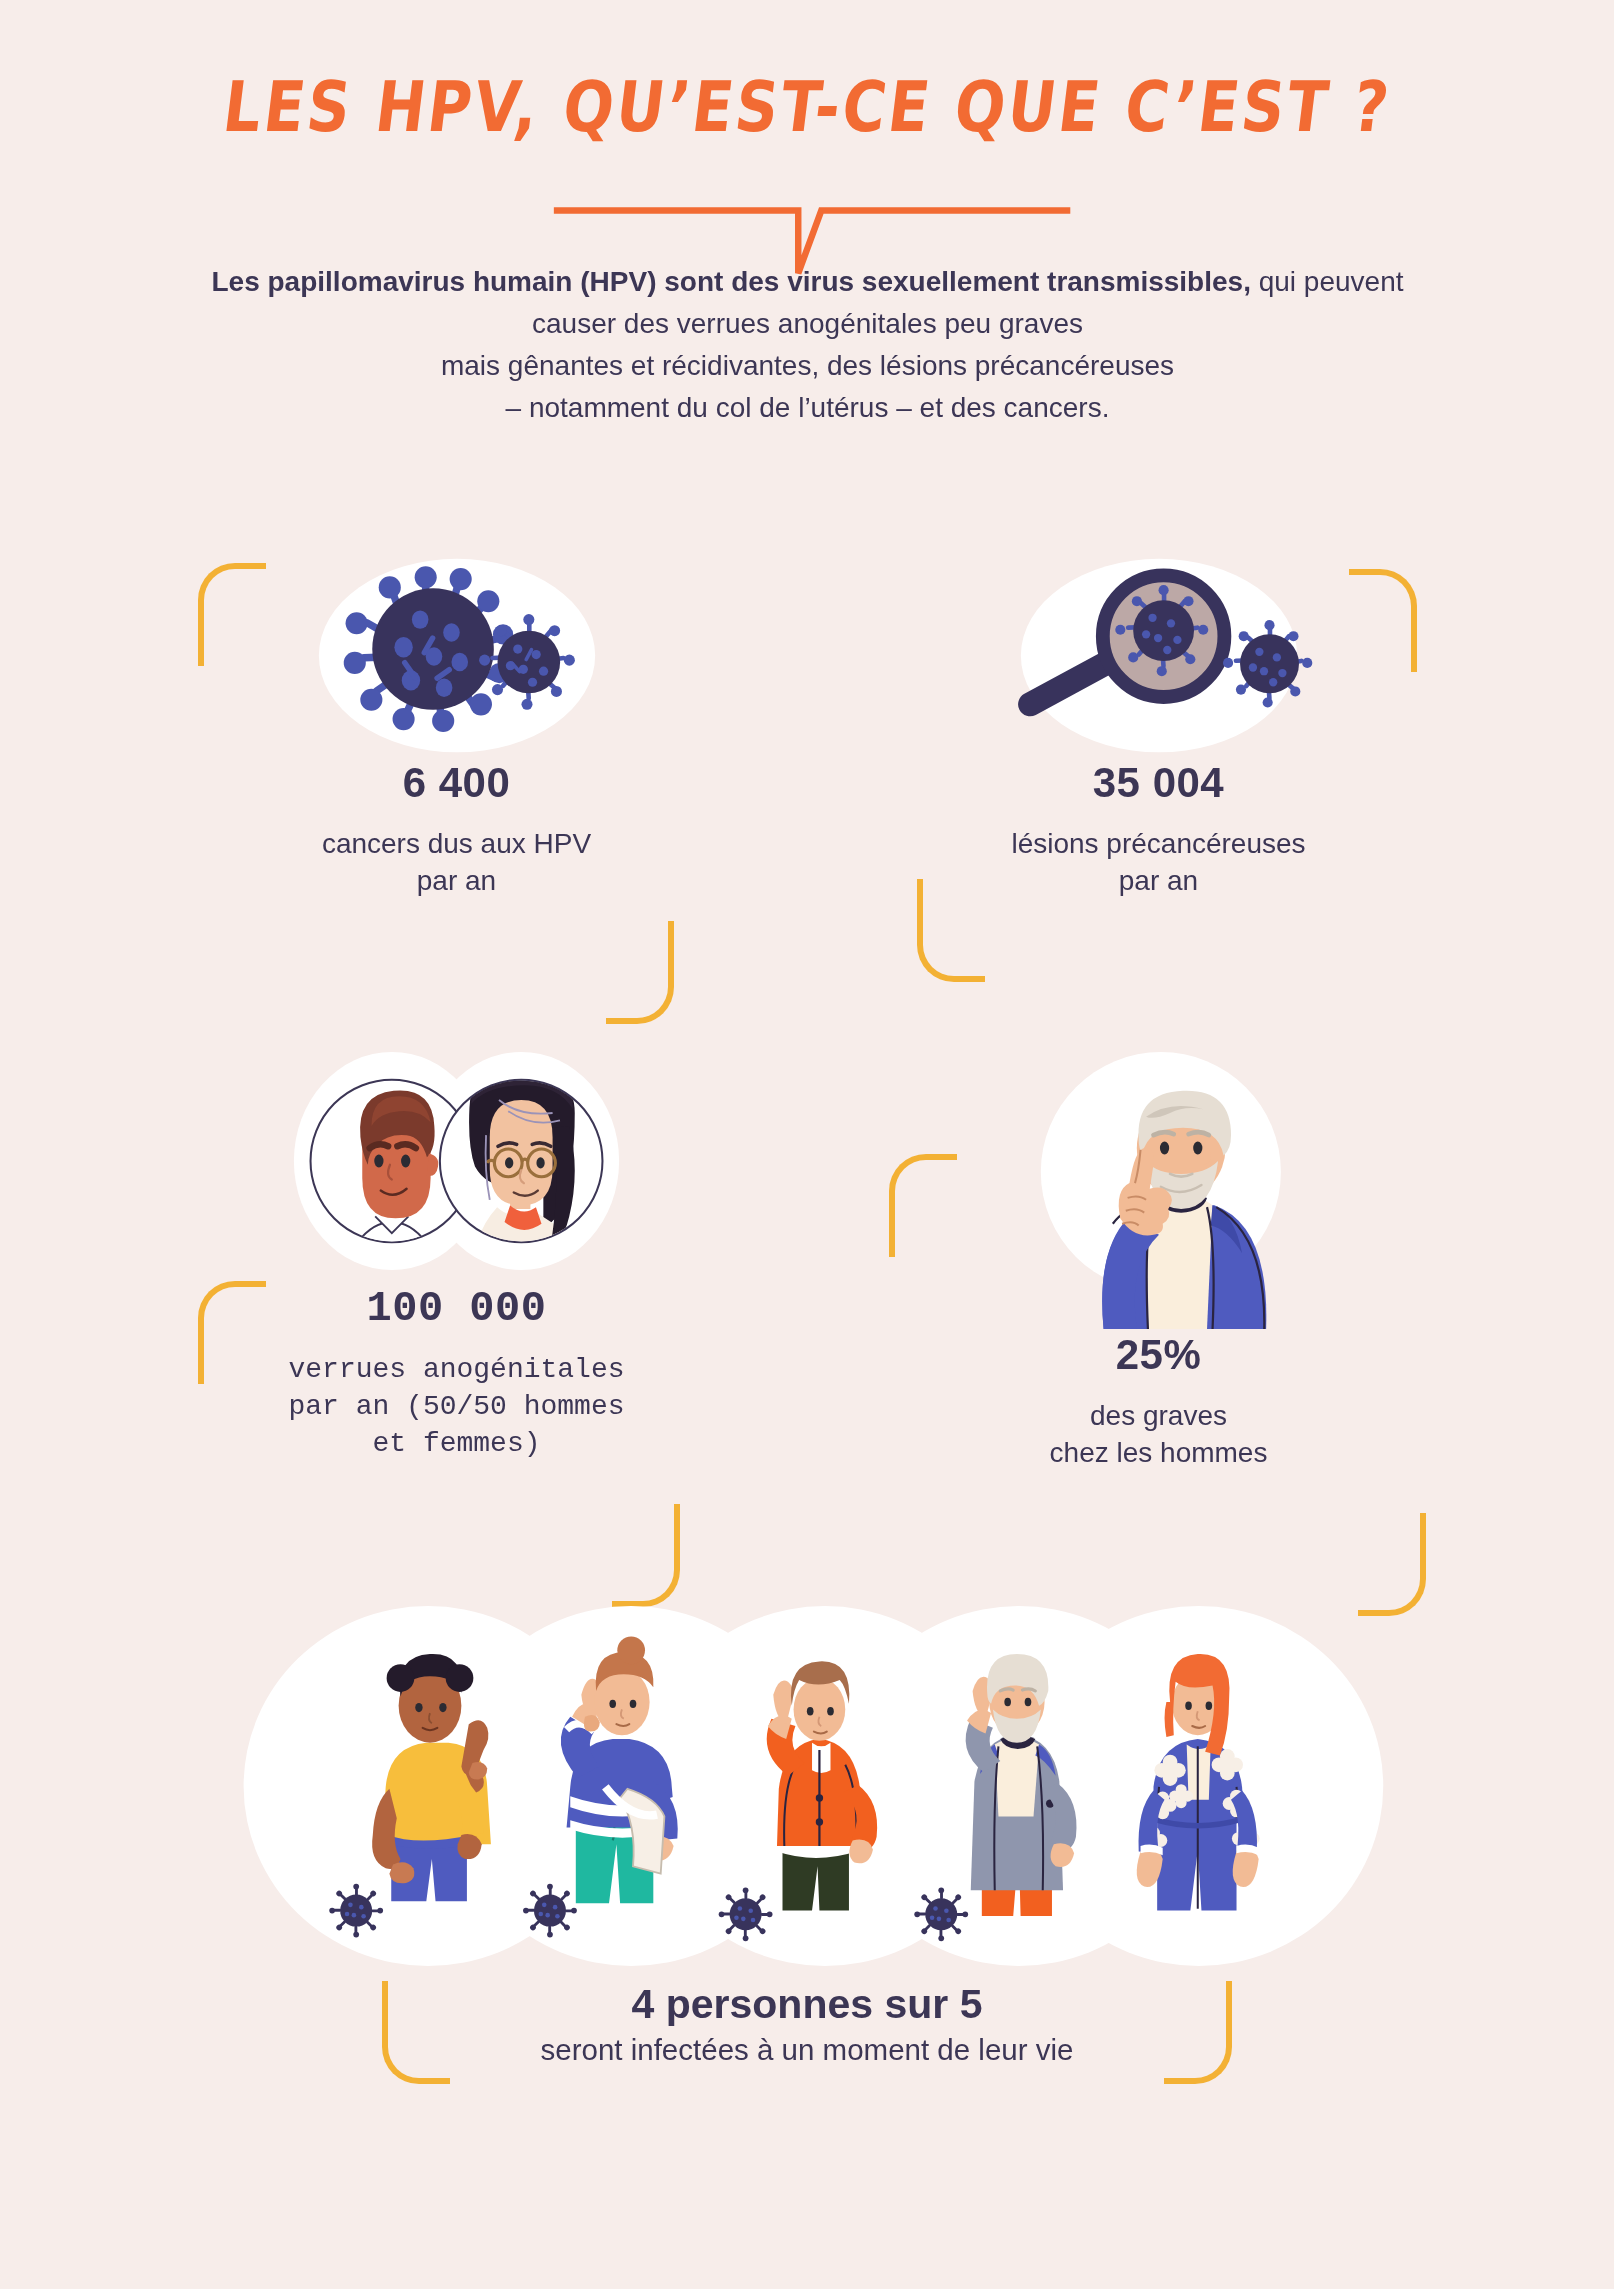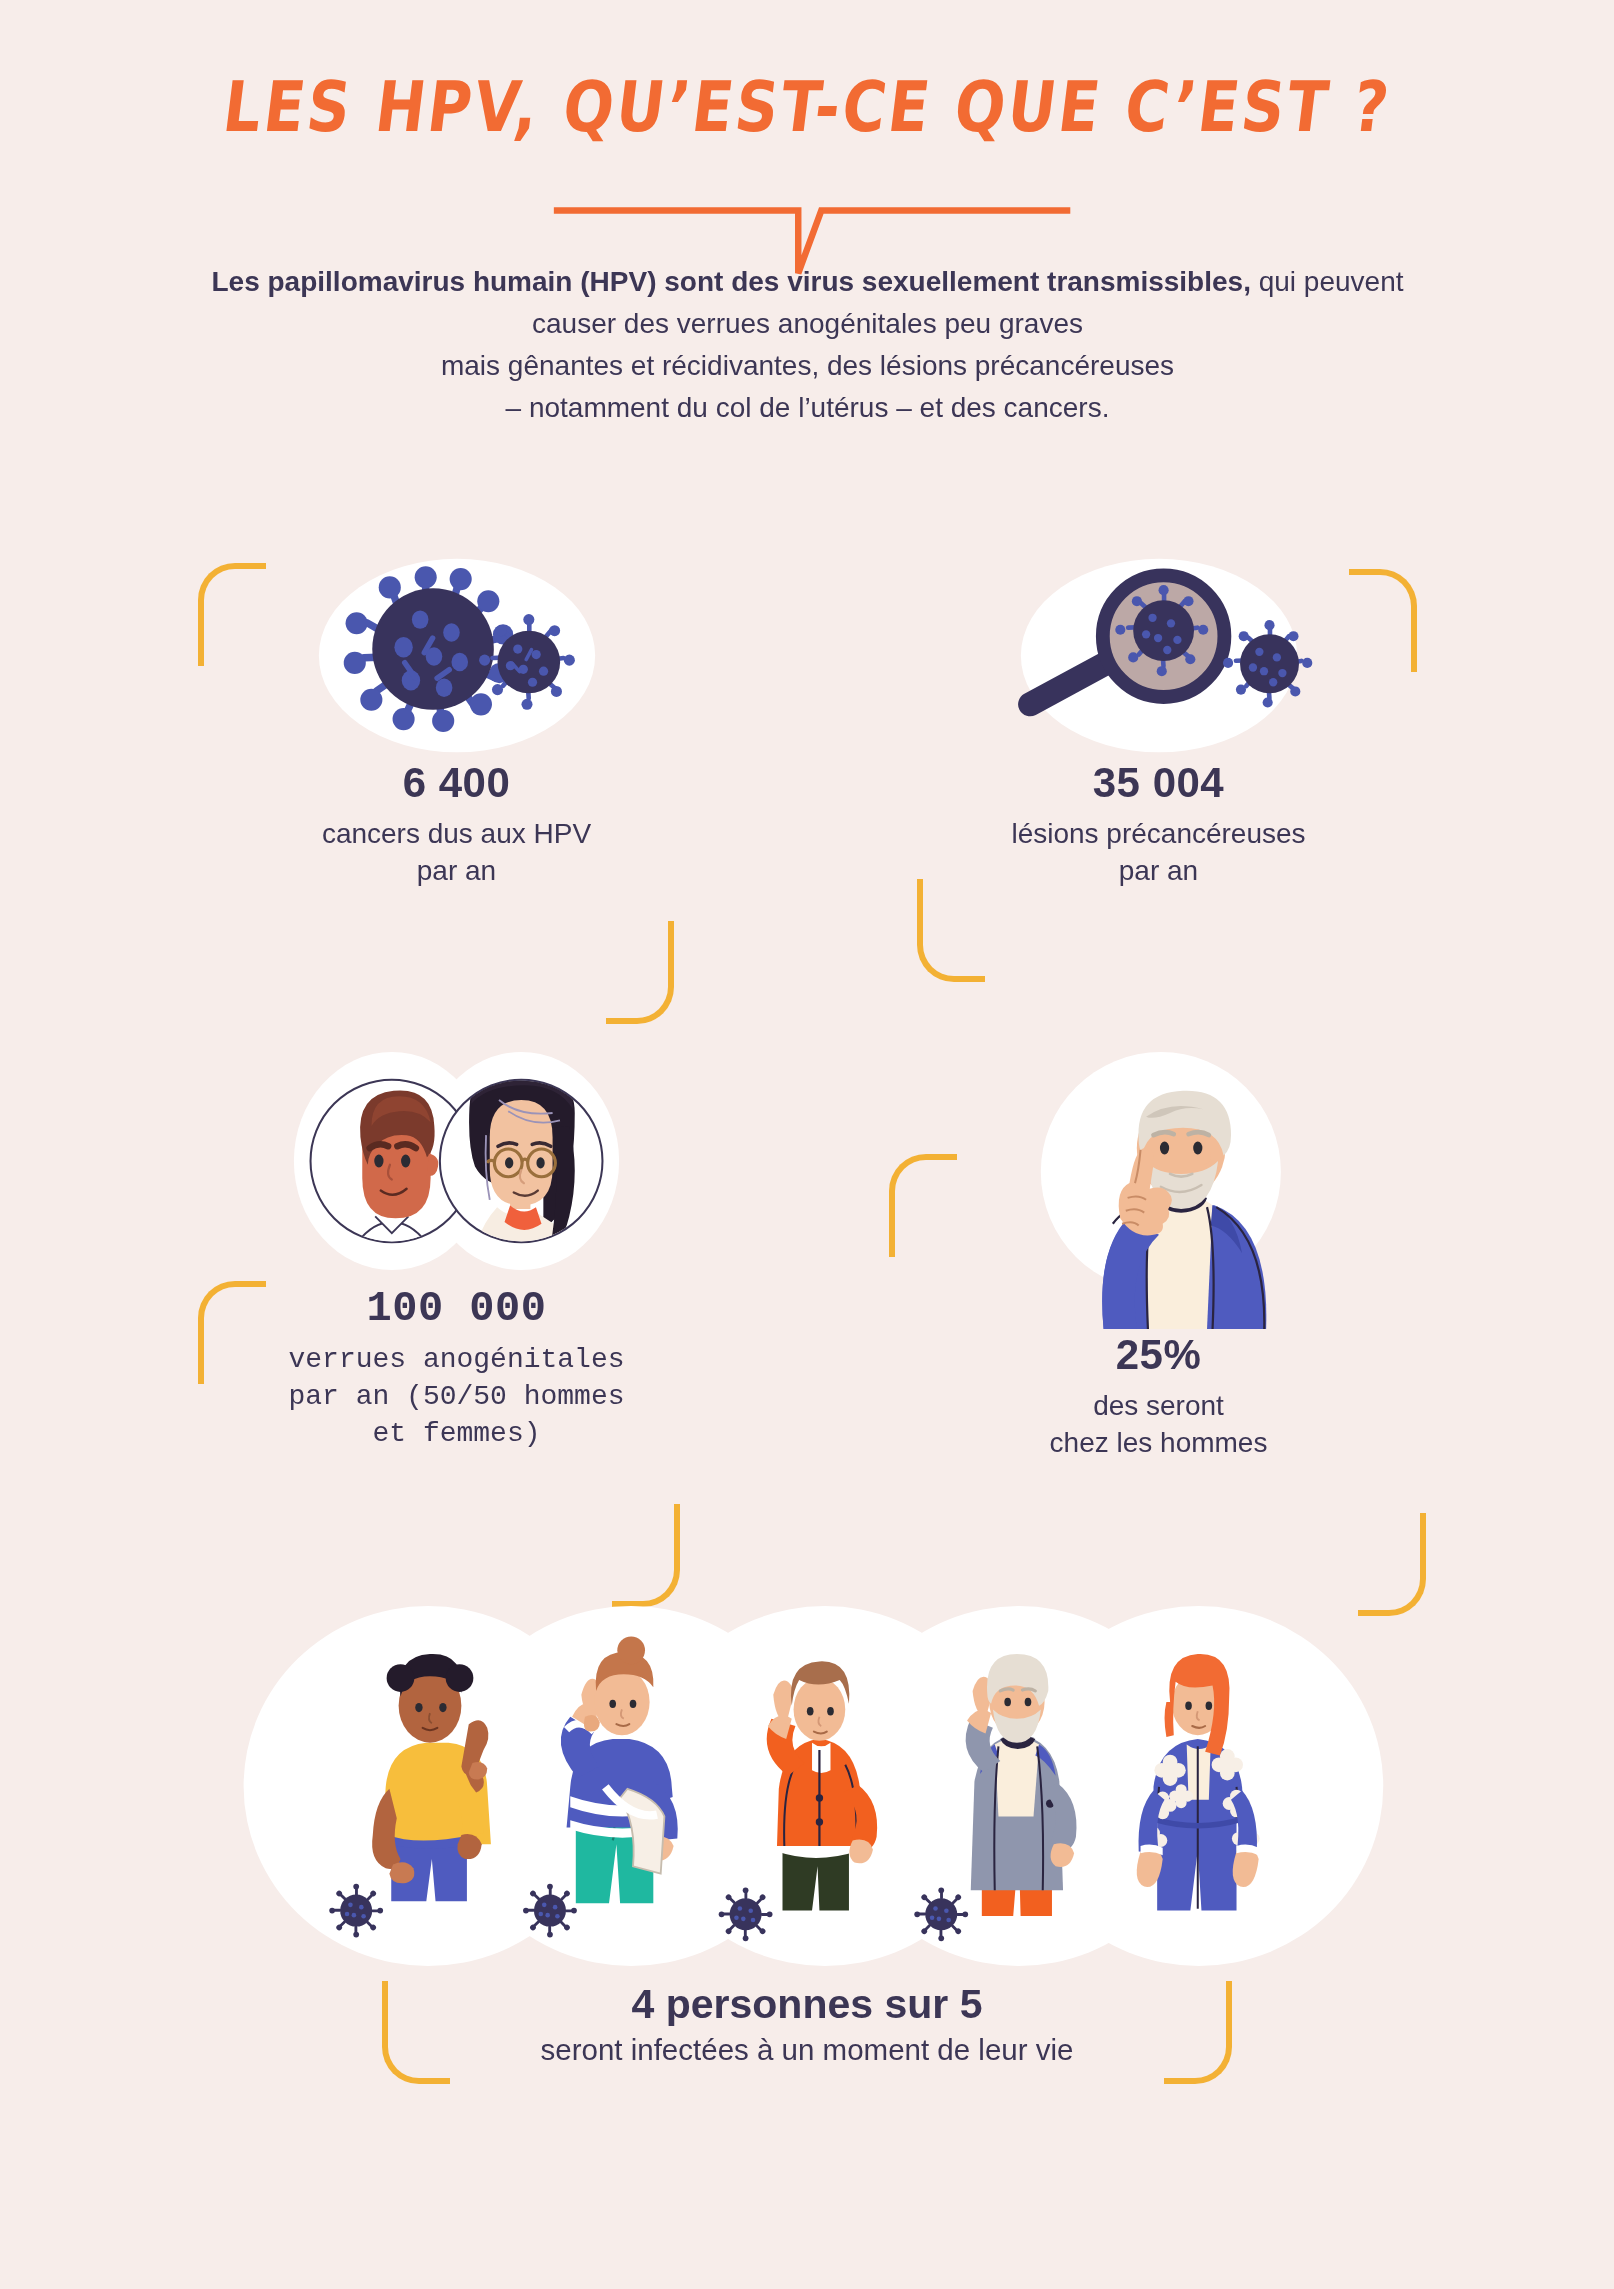--- a/index.html
+++ b/index.html
@@ -73,21 +73,21 @@
     font-weight: 700;
     font-size: 42px;
     color: #3C3655;
     letter-spacing: 0.5px;
     line-height: 1.25;
   }
   .stat-label {
     font-size: 28px;
     color: #3C3655;
     line-height: 37px;
-    margin-top: 5px;
+    margin-top: 15px;
   }
 
   
   .bracket {
     position: absolute;
     width: 68px;
     height: 103px;
     border: 6.5px solid #F3B134;
     pointer-events: none;
   }
@@ -485,21 +485,21 @@
           <path d="M22 -24 q-2 22 -6 36" stroke="#C98C66" stroke-width="2.2" fill="none"></path>
           <path d="M8 28 q12 -4 20 2" stroke="#C98C66" stroke-width="2.2" fill="none"></path>
           <path d="M6 42 q12 -4 20 2" stroke="#C98C66" stroke-width="2.2" fill="none"></path>
           <path d="M2 56 q12 -4 18 2" stroke="#C98C66" stroke-width="2.2" fill="none"></path>
         </g>
       </svg>
     </div>
 
     <div class="stat-number">25%</div>
     <div class="stat-label">
-      <div>des seront</div>
+      <div>des graves</div>
       <div>chez les hommes</div>
     </div>
   </div>
 
   <div class="bottom-block">
 
     <svg width="1255" height="360" viewBox="0 0 1360 390" style="margin-left:179px;">
 
       <g fill="#FFFFFF">
         <ellipse cx="270" cy="195" rx="200" ry="195"></ellipse>

